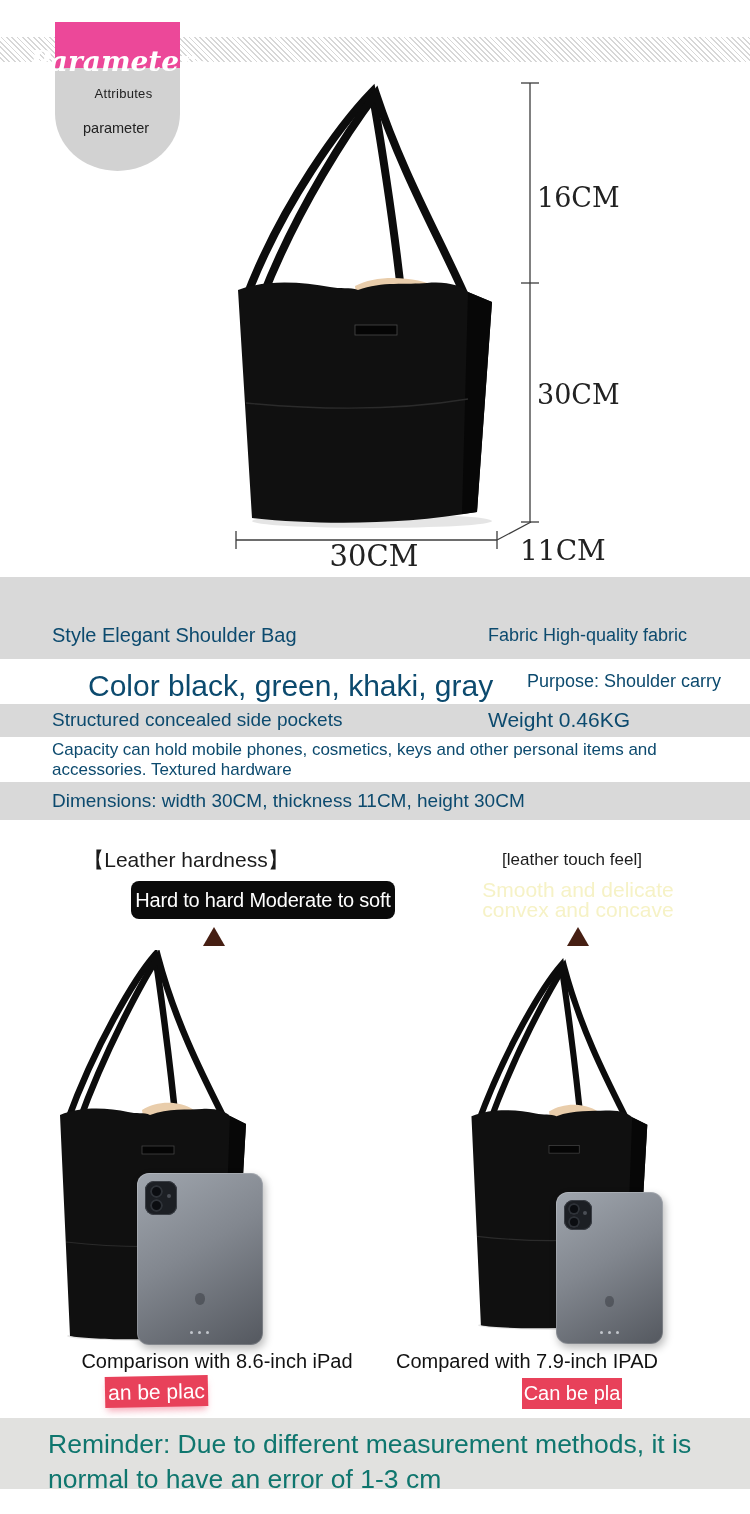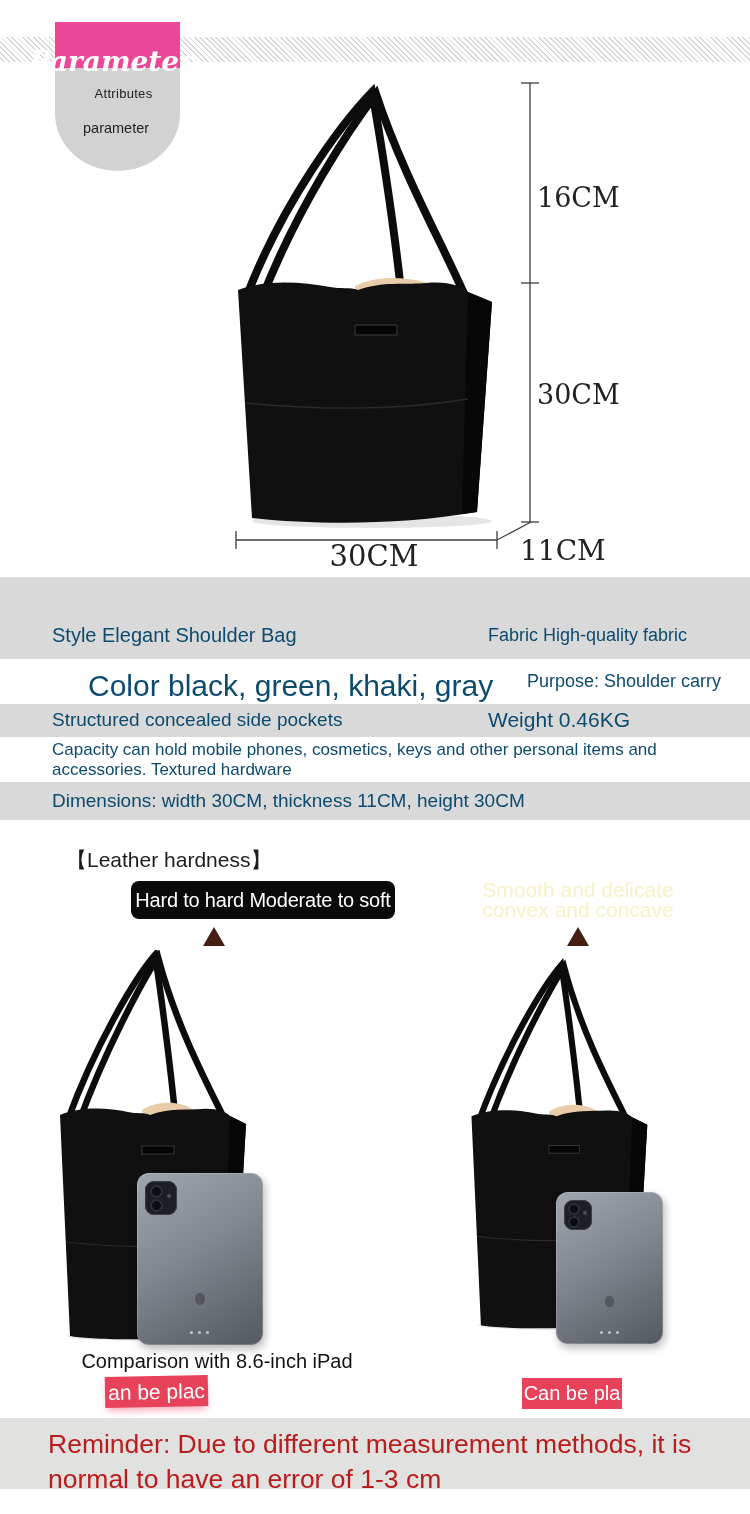--- a/index.html
+++ b/index.html
@@ -20,21 +20,21 @@
     font-size:13px; color:#222; letter-spacing:.3px; }
   .shield-param { position:absolute; left:28px; top:52px; width:72px;
     font-size:14.5px; color:#222; word-break:break-all; line-height:17px; }
 
   
   .spec-row { position:absolute; left:0; width:750px; }
   .gray { background:#d9d9d9; }
   .spec-text { position:absolute; color:#0c4a6e; white-space:nowrap; }
 
   
-  .cmp-heading { position:absolute; color:#1c1c1c; }
+  .cmp-heading { position:absolute; text-align:center; color:#1c1c1c; }
   .pill { position:absolute; left:88px; top:881px; width:264px; height:38px; background:#0a0a0a;
     border-radius:8px; display:flex; align-items:center; justify-content:center;margin-left:43px; }
   .pill span { color:#fff; font-size:20px; white-space:nowrap; letter-spacing:-0.2px; }
   .feel-text { position:absolute; left:462px; top:880px; width:232px; text-align:center;
     color:#f6f2c6; font-size:21px; line-height:20px; }
   .tri { position:absolute; width:0; height:0;
     border-left:11px solid transparent; border-right:11px solid transparent;
     border-bottom:19px solid #461f13; }
 
   .bag-svg { position:absolute; }
@@ -53,21 +53,21 @@
   .ipad-dots i { width:3px; height:3px; border-radius:50%; background:#d2d6dc; opacity:.85; }
 
   .caption { position:absolute; width:280px; text-align:center; font-size:20px; color:#121212; white-space:nowrap; }
   .red-badge { position:absolute; height:31px; background:#e8415a; overflow:hidden;
     display:flex; align-items:center; justify-content:center; color:#fff; white-space:nowrap; }
   .red-badge.left { left:105px; top:1376px; width:103px; font-size:21px;
     transform:rotate(-1.2deg); box-shadow:0 5px 7px -2px rgba(240,110,135,0.6); }
   .red-badge.right { left:522px; top:1378px; width:100px; font-size:20px; }
 
   .reminder { position:absolute; left:0; top:1418px; width:750px; height:71px; background:#e1e1df; }
-  .reminder-text { position:absolute; left:48px; top:9px; font-size:26.5px; line-height:35px; color:#b91c1c; }
+  .reminder-text { position:absolute; left:48px; top:9px; font-size:26.5px; line-height:35px; color:#0f766e; }
 
   svg text { font-family:"DejaVu Serif", serif; fill:#222; }
 </style>
 </head>
 <body>
 
 <div class="page">
 
   <div class="hatch-band"></div>
 
@@ -120,20 +120,21 @@
     <div class="spec-text" style="left:488px; top:4px; font-size:21px;">Weight 0.46KG</div>
   </div>
   <div class="spec-row" style="top:737px; height:45px; background:#fff;">
     <div class="spec-text" style="left:52px; top:3px; width:672px; font-size:17px; line-height:20px; white-space:normal;">Capacity can hold mobile phones, cosmetics, keys and other personal items and accessories. Textured hardware</div>
   </div>
   <div class="spec-row gray" style="top:782px; height:38px;">
     <div class="spec-text" style="left:52px; top:8px; font-size:19px;">Dimensions: width 30CM, thickness 11CM, height 30CM</div>
   </div>
 
   <div class="cmp-heading" style="left:66px; top:846px; width:240px; font-size:21px;">【Leather hardness】</div>
+  <div class="cmp-heading" style="left:452px; top:850px; width:240px; font-size:17px;">[leather touch feel]</div>
 
   <div class="pill">
     <span>Hard to hard Moderate to soft</span>
   </div>
   <div class="feel-text">
     <div>Smooth and delicate</div>
     <div>convex and concave</div>
   </div>
 
   <div class="tri" style="left:203px; top:927px;"></div>
@@ -183,20 +184,21 @@
     </div>
     <div class="ipad-logo" style="left:49px; top:104px; width:9px; height:11px;"></div>
     <div class="ipad-dots" style="left:44px; top:139px;">
         <i></i>
         <i></i>
         <i></i>
       </div>
   </div>
 
   <div class="caption" style="left:77px; top:1350px;">Comparison with 8.6-inch iPad</div>
+  <div class="caption" style="left:387px; top:1350px;">Compared with 7.9-inch IPAD</div>
 
   <div class="red-badge left">
     <span>an be plac</span>
   </div>
   <div class="red-badge right">
     <span>Can be pla</span>
   </div>
 
   <div class="reminder">
     <div class="reminder-text">

